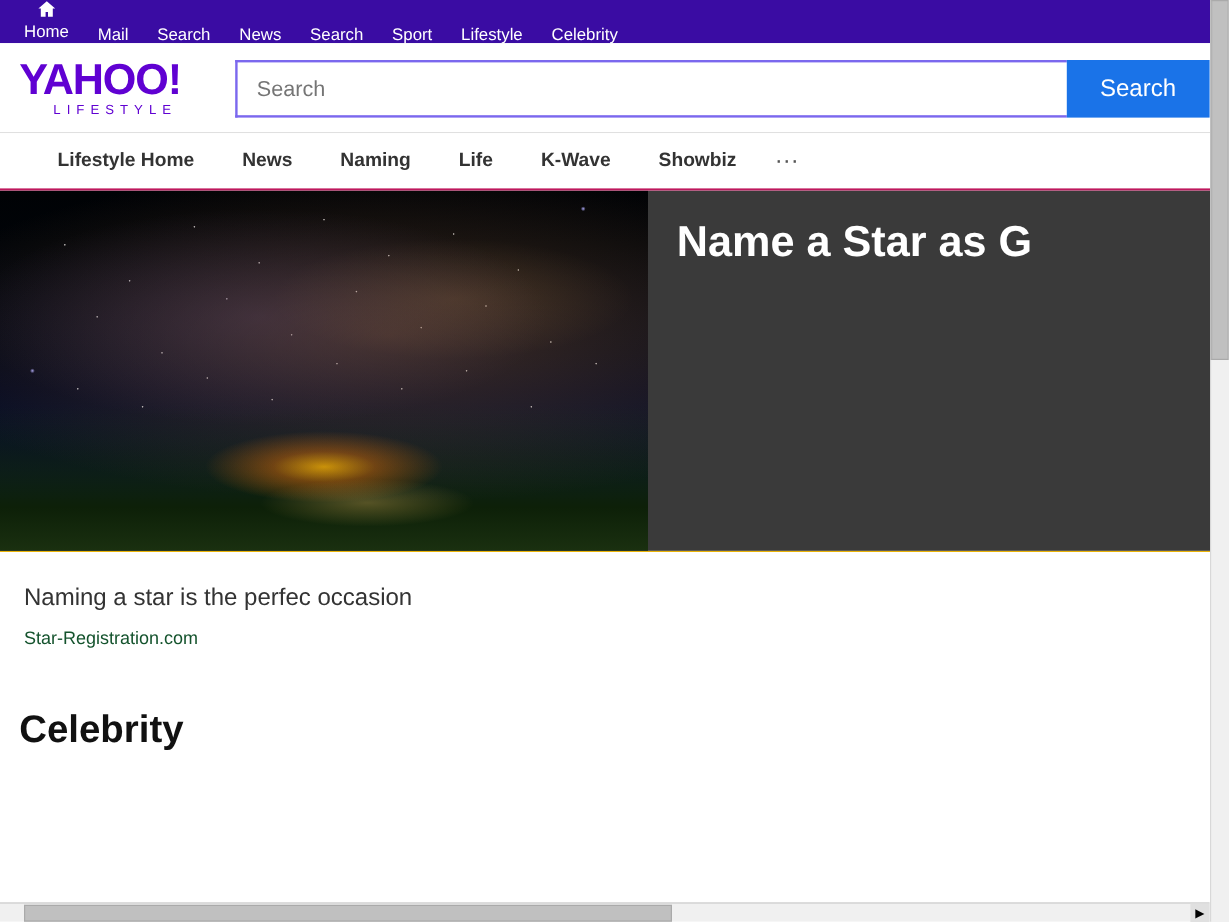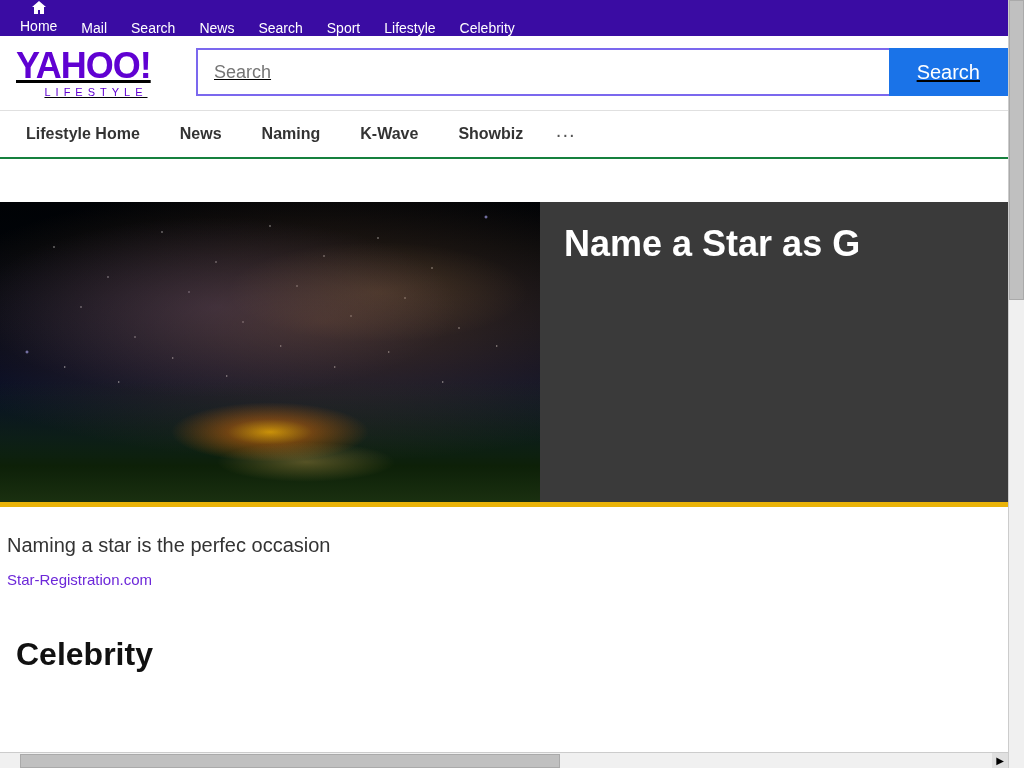--- a/index.html
+++ b/index.html
@@ -32,25 +32,24 @@
     }
     .home-icon {
       display: inline-block;
       width: 16px;
       height: 16px;
     }
 
     
     #header {
       display: flex;
-      align-items: flex-start;
+      align-items: flex-end;
       padding: 12px 16px;
       background: #fff;
       border-bottom: 1px solid #e0e0e0;
-      text-decoration: underline;
     }
     #logo-area {
       margin-right: 20px;
       min-width: 160px;
     }
     .yahoo-logo {
       font-size: 36px;
       font-weight: 900;
       color: #6001d2;
       letter-spacing: -1px;
@@ -84,22 +83,22 @@
       padding: 0 28px;
       font-size: 20px;
       cursor: pointer;
       font-weight: 400;
     }
 
     
     #secondary-nav {
       display: flex;
       align-items: center;
-      padding: 0 6px;
-      border-bottom: 2px solid #15803d;
+      padding: 0 28px;
+      border-bottom: 2px solid #be185d;
       height: 48px;
       background: #fff;
     }
     .sec-nav-item {
       font-size: 16px;
       font-weight: 700;
       color: #333;
       padding: 0 20px;
       height: 100%;
       display: flex;
@@ -110,21 +109,20 @@
     .sec-nav-more {
       font-size: 20px;
       color: #555;
       padding: 0 12px;
       cursor: pointer;
     }
 
     
     #main-content {
       position: relative;
-      margin-top: 43px;
     }
 
     
     #feature-banner {
       display: flex;
       width: 100%;
       background: #fff;
     }
 
     #feature-image {
@@ -235,32 +233,32 @@
       font-size: 36px;
       font-weight: 700;
       color: #fff;
       line-height: 1.2;
       margin-bottom: 0;
     }
 
     
     #ad-content {
       background: #fff;
-      padding: 24px 7px;
-      border-top: 5px solid #eab308;
+      padding: 24px 20px;
+      border-top: 1px solid #eab308;
     }
     #ad-description {
       font-size: 20px;
       color: #333;
       line-height: 1.4;
       margin-bottom: 12px;
     }
     #ad-source {
       font-size: 15px;
-      color: #6d28d9;
+      color: #14532d;
     }
 
     
     #celebrity-section {
       padding: 24px 16px;
       background: #fff;
     }
     #celebrity-heading {
       font-size: 32px;
       font-weight: 900;
@@ -367,20 +365,23 @@
   <div class="sec-nav-item">
     <span>Lifestyle Home</span>
   </div>
   <div class="sec-nav-item">
     <span>News</span>
   </div>
   <div class="sec-nav-item">
     <span>Naming</span>
   </div>
   <div class="sec-nav-item">
+    <span>Life</span>
+  </div>
+  <div class="sec-nav-item">
     <span>K-Wave</span>
   </div>
   <div class="sec-nav-item">
     <span>Showbiz</span>
   </div>
   <div class="sec-nav-more">···</div>
 </nav>
 
 <main id="main-content">
 

